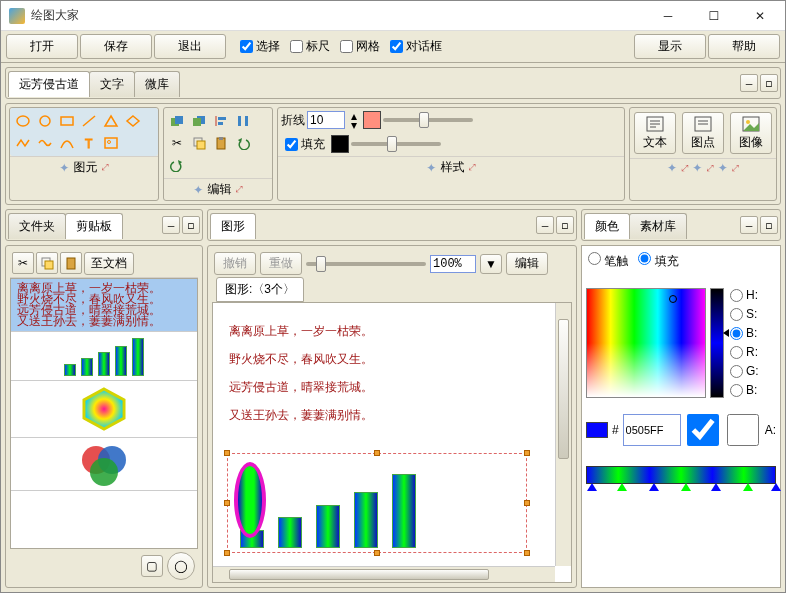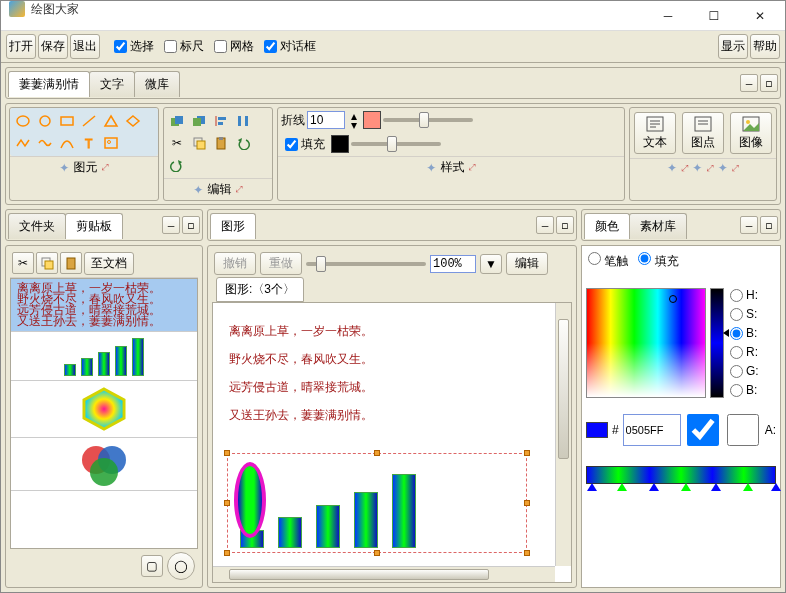--- a/index.html
+++ b/index.html
@@ -1,23 +1,23 @@
 <!DOCTYPE html>
 <html><head>
 <meta charset="utf-8">
 <style>
 *{box-sizing:border-box;margin:0;padding:0;font-family:"Microsoft YaHei",Arial,sans-serif;font-size:12px}
 body{background:#fff;width:786px;height:593px;overflow:hidden;border:1px solid #888}
-.titlebar{height:30px;display:flex;padding:0 2px 0 8px;background:#fff;border-bottom:1px solid #ddd}
+.titlebar{height:30px;display:flex;align-items:center;padding:0 2px 0 8px;background:#fff;border-bottom:1px solid #ddd}
 .titlebar .icon{width:16px;height:16px;margin-right:6px;background:linear-gradient(135deg,#4aa3df,#f7b733);border-radius:2px}
 .titlebar .title{flex:1;color:#333}
 .winctl{display:flex}
 .winctl div{width:46px;height:29px;display:flex;align-items:center;justify-content:center;color:#222}
 .toolbar{background:#ece9d8;border-bottom:1px solid #aca899;padding:3px 5px;display:flex;align-items:center;gap:2px}
-.btn{background:linear-gradient(#fdfdfb,#ece9d8);border:1px solid #aca899;border-radius:3px;padding:3px 2px;cursor:pointer}
+.btn{background:linear-gradient(#fdfdfb,#ece9d8);border:1px solid #aca899;border-radius:3px;padding:3px 23px;cursor:pointer}
 .chk{display:inline-flex;align-items:center;gap:3px;margin:0 4px}
 .chk input{width:13px;height:13px}
 .col{display:flex;flex-direction:column;gap:4px}
 .col.left{width:198px}
 .col.mid{flex:1}
 .col.right{width:200px}
 .panelbar{background:#ece9d8;border:1px solid #aca899;border-radius:3px;display:flex;align-items:center;padding:2px}
 .tabs{display:flex;flex:1}
 .tab{background:linear-gradient(#f4f3ee,#e4e1d0);border:1px solid #aca899;border-bottom:none;border-radius:3px 3px 0 0;padding:4px 10px;margin-right:-1px;cursor:pointer;position:relative;top:1px}
 .tab.active{background:#fff;z-index:2}
@@ -105,21 +105,21 @@
   <span style="flex:1"></span>
   <button class="btn">显示</button>
   <button class="btn">帮助</button>
 </div>
 
 <style></style>
 <div style="background:#ece9d8;padding:4px;height:calc(100% - 62px);display:flex;flex-direction:column;gap:4px">
 
   <div class="panelbar">
     <div class="tabs">
-      <div class="tab active">萋萋满别情</div>
+      <div class="tab active">远芳侵古道</div>
       <div class="tab">文字</div>
       <div class="tab">微库</div>
     </div>
     <div class="minibtn">—</div>
     <div class="minibtn">◻</div>
   </div>
 
   <div class="panel" style="padding:3px">
     <div class="ribbon">
 

